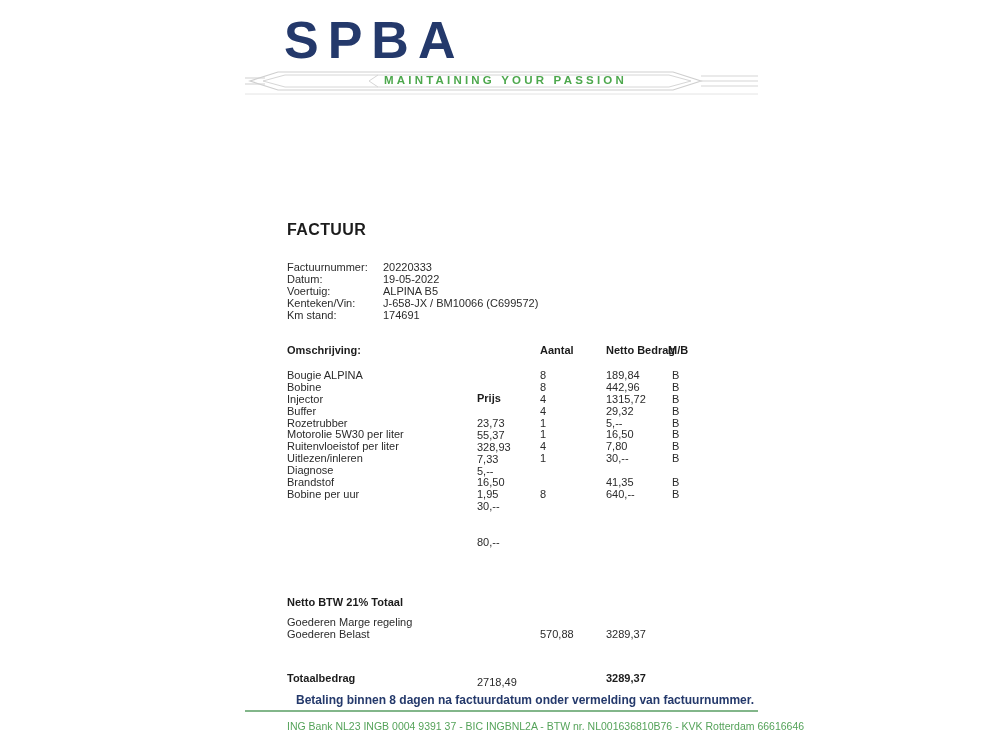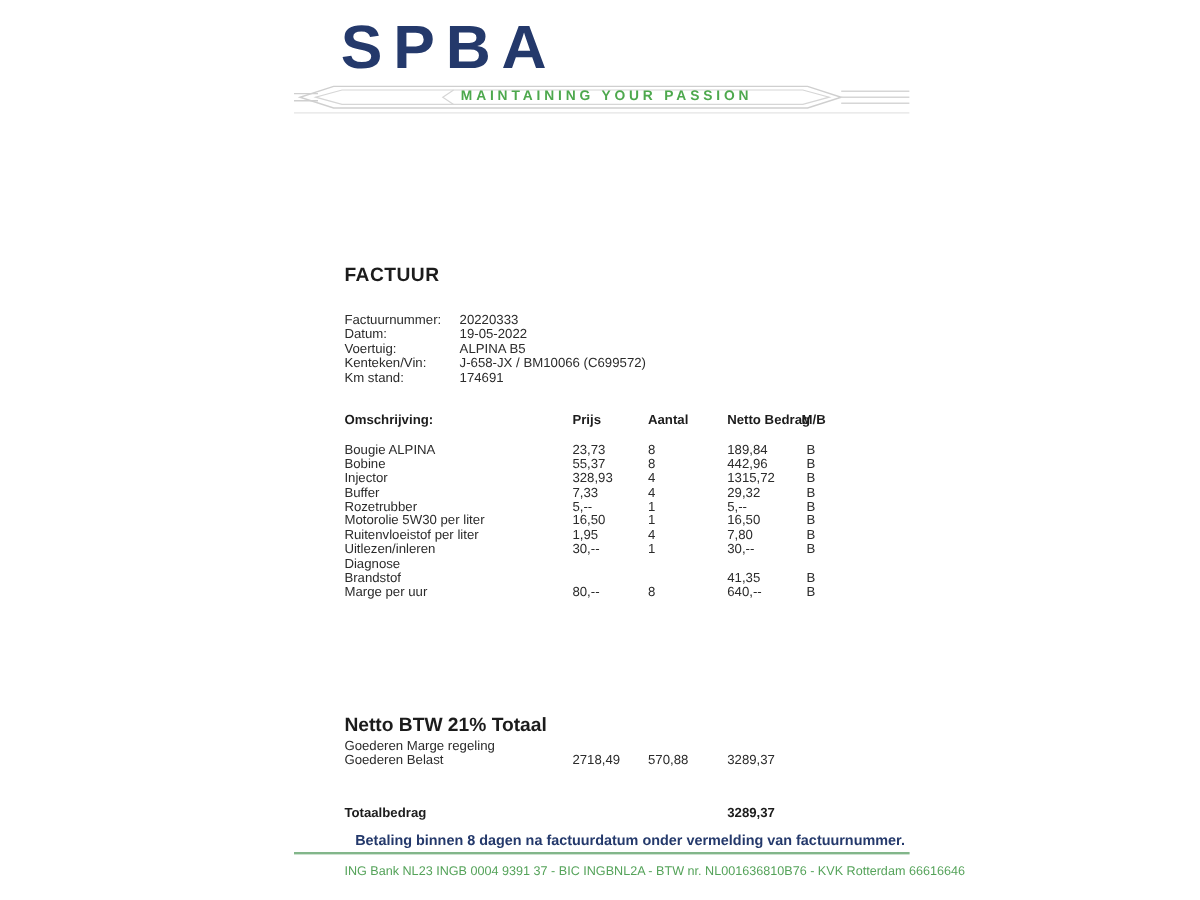--- a/index.html
+++ b/index.html
@@ -24,28 +24,28 @@
   .meta{position:absolute;left:287px;top:261px;font-size:11px;line-height:12px;}
   .meta-label{position:absolute;left:0;white-space:nowrap;}
   .meta-value{position:absolute;left:96px;white-space:nowrap;}
 
   
   .thead{position:absolute;left:287px;top:344px;width:470px;height:13px;font-weight:700;color:var(--ink-dark);font-size:11px;}
   .tbody{position:absolute;left:287px;top:369px;width:470px;font-size:11px;}
   .trow{position:relative;height:11.9px;}
   .trow span, .thead span{position:absolute;top:0;white-space:nowrap;}
   .c-description{left:0;}
-  .c-price{left:190px;}
+  .c-price{left:190px;margin-top:48px;}
   .c-qty{left:253px;}
   .c-net{left:319px;}
   .c-mb{left:385px;}
   .c-mb-h{left:381px;}
 
   
-  .totals-head{position:absolute;left:287px;top:596px;width:470px;height:13px;font-weight:700;color:var(--ink-dark);font-size:16px;}
+  .totals-head{position:absolute;left:287px;top:596px;width:470px;height:13px;font-weight:700;color:var(--ink-dark);font-size:11px;}
   .totals-body{position:absolute;left:287px;top:616px;width:470px;font-size:11px;text-align:center;}
   .grand{position:absolute;left:287px;top:657px;width:470px;height:13px;font-weight:700;color:var(--ink-dark);font-size:11px;margin-top:15px;}
   .grand span{position:absolute;top:0;white-space:nowrap;}
 
   
   .pay-note{position:absolute;left:296px;top:693px;font-size:12px;font-weight:700;color:var(--navy);white-space:nowrap;}
   .green-rule{position:absolute;left:245px;top:710px;width:513px;height:2px;background:var(--rule-green);}
   .bank-line{position:absolute;left:287px;top:720px;font-size:10.5px;color:var(--green-text);white-space:nowrap;}
 </style>
 </head>
@@ -163,21 +163,21 @@
         <span class="c-mb"></span>
       </div>
       <div class="trow">
         <span class="c-description">Brandstof</span>
         <span class="c-price"></span>
         <span class="c-qty"></span>
         <span class="c-net">41,35</span>
         <span class="c-mb">B</span>
       </div>
       <div class="trow">
-        <span class="c-description">Marge per uur</span>
+        <span class="c-description">Bobine per uur</span>
         <span class="c-price">80,--</span>
         <span class="c-qty">8</span>
         <span class="c-net">640,--</span>
         <span class="c-mb">B</span>
       </div>
     </div>
 
   <div class="totals-head">
     <span class="c-price">Netto</span>
     <span class="c-qty">BTW 21%</span>

